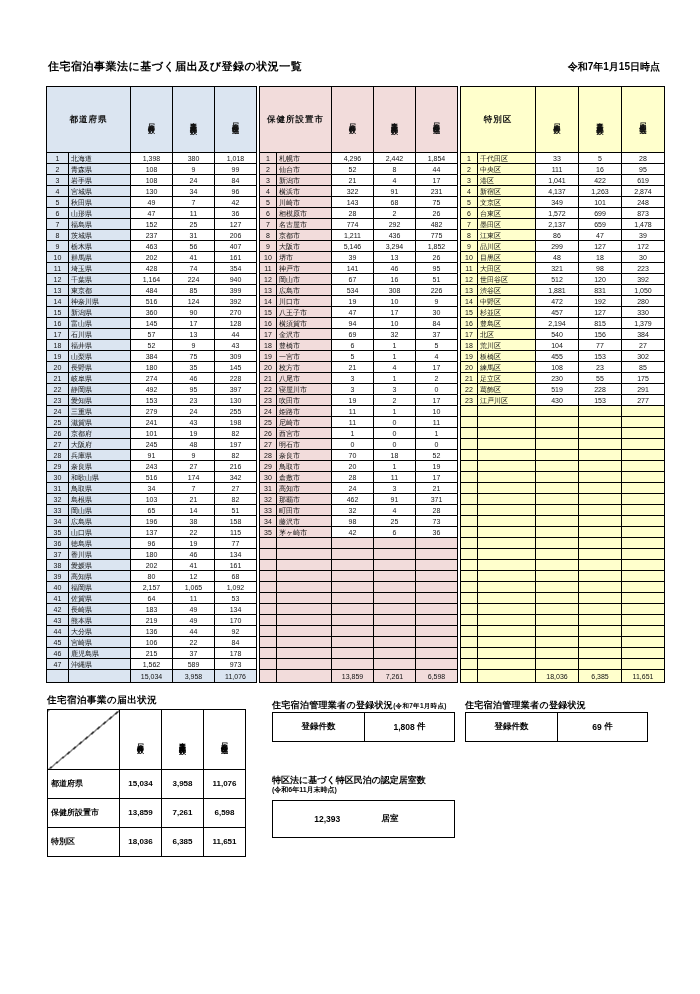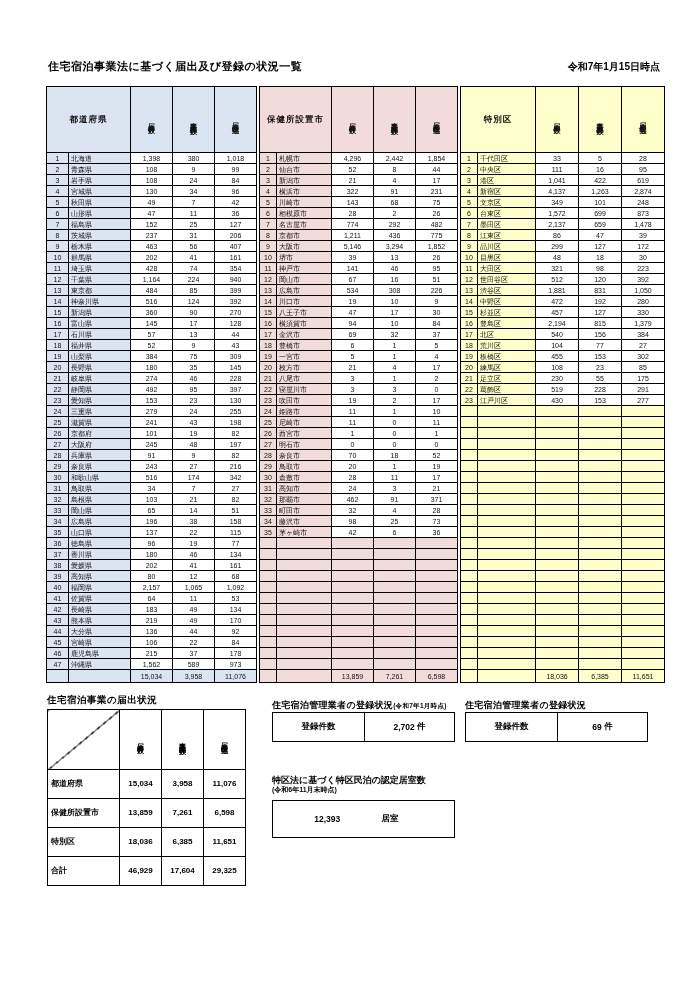--- a/index.html
+++ b/index.html
@@ -1167,37 +1167,31 @@
         <td>13,859</td>
         <td>7,261</td>
         <td>6,598</td>
       </tr>
       <tr>
         <td class="lbl">特別区</td>
         <td>18,036</td>
         <td>6,385</td>
         <td>11,651</td>
       </tr>
-      <tr>
-        <td class="lbl">合計</td>
-        <td>46,929</td>
-        <td>17,604</td>
-        <td>29,325</td>
-      </tr>
     </tbody>
   </table>
 </div>
 
 <div class="box-title" style="left:272px; top:699px;">
   <span>住宅宿泊管理業者の登録状況</span><span class="note">(令和7年1月時点)</span>
 </div>
 <div class="reg-box" style="left:272px; top:712px; width:183px;">
   <div class="cell lbl">登録件数</div>
   <div class="cell val">
-    <span>2,702</span>&nbsp;<span>件</span>
+    <span>1,808</span>&nbsp;<span>件</span>
   </div>
 </div>
 
 <div class="box-title" style="left:465px; top:699px;">
   <span>住宅宿泊管理業者の登録状況</span>
 </div>
 <div class="reg-box" style="left:465px; top:712px; width:183px;">
   <div class="cell lbl">登録件数</div>
   <div class="cell val">
     <span>69</span>&nbsp;<span>件</span>

